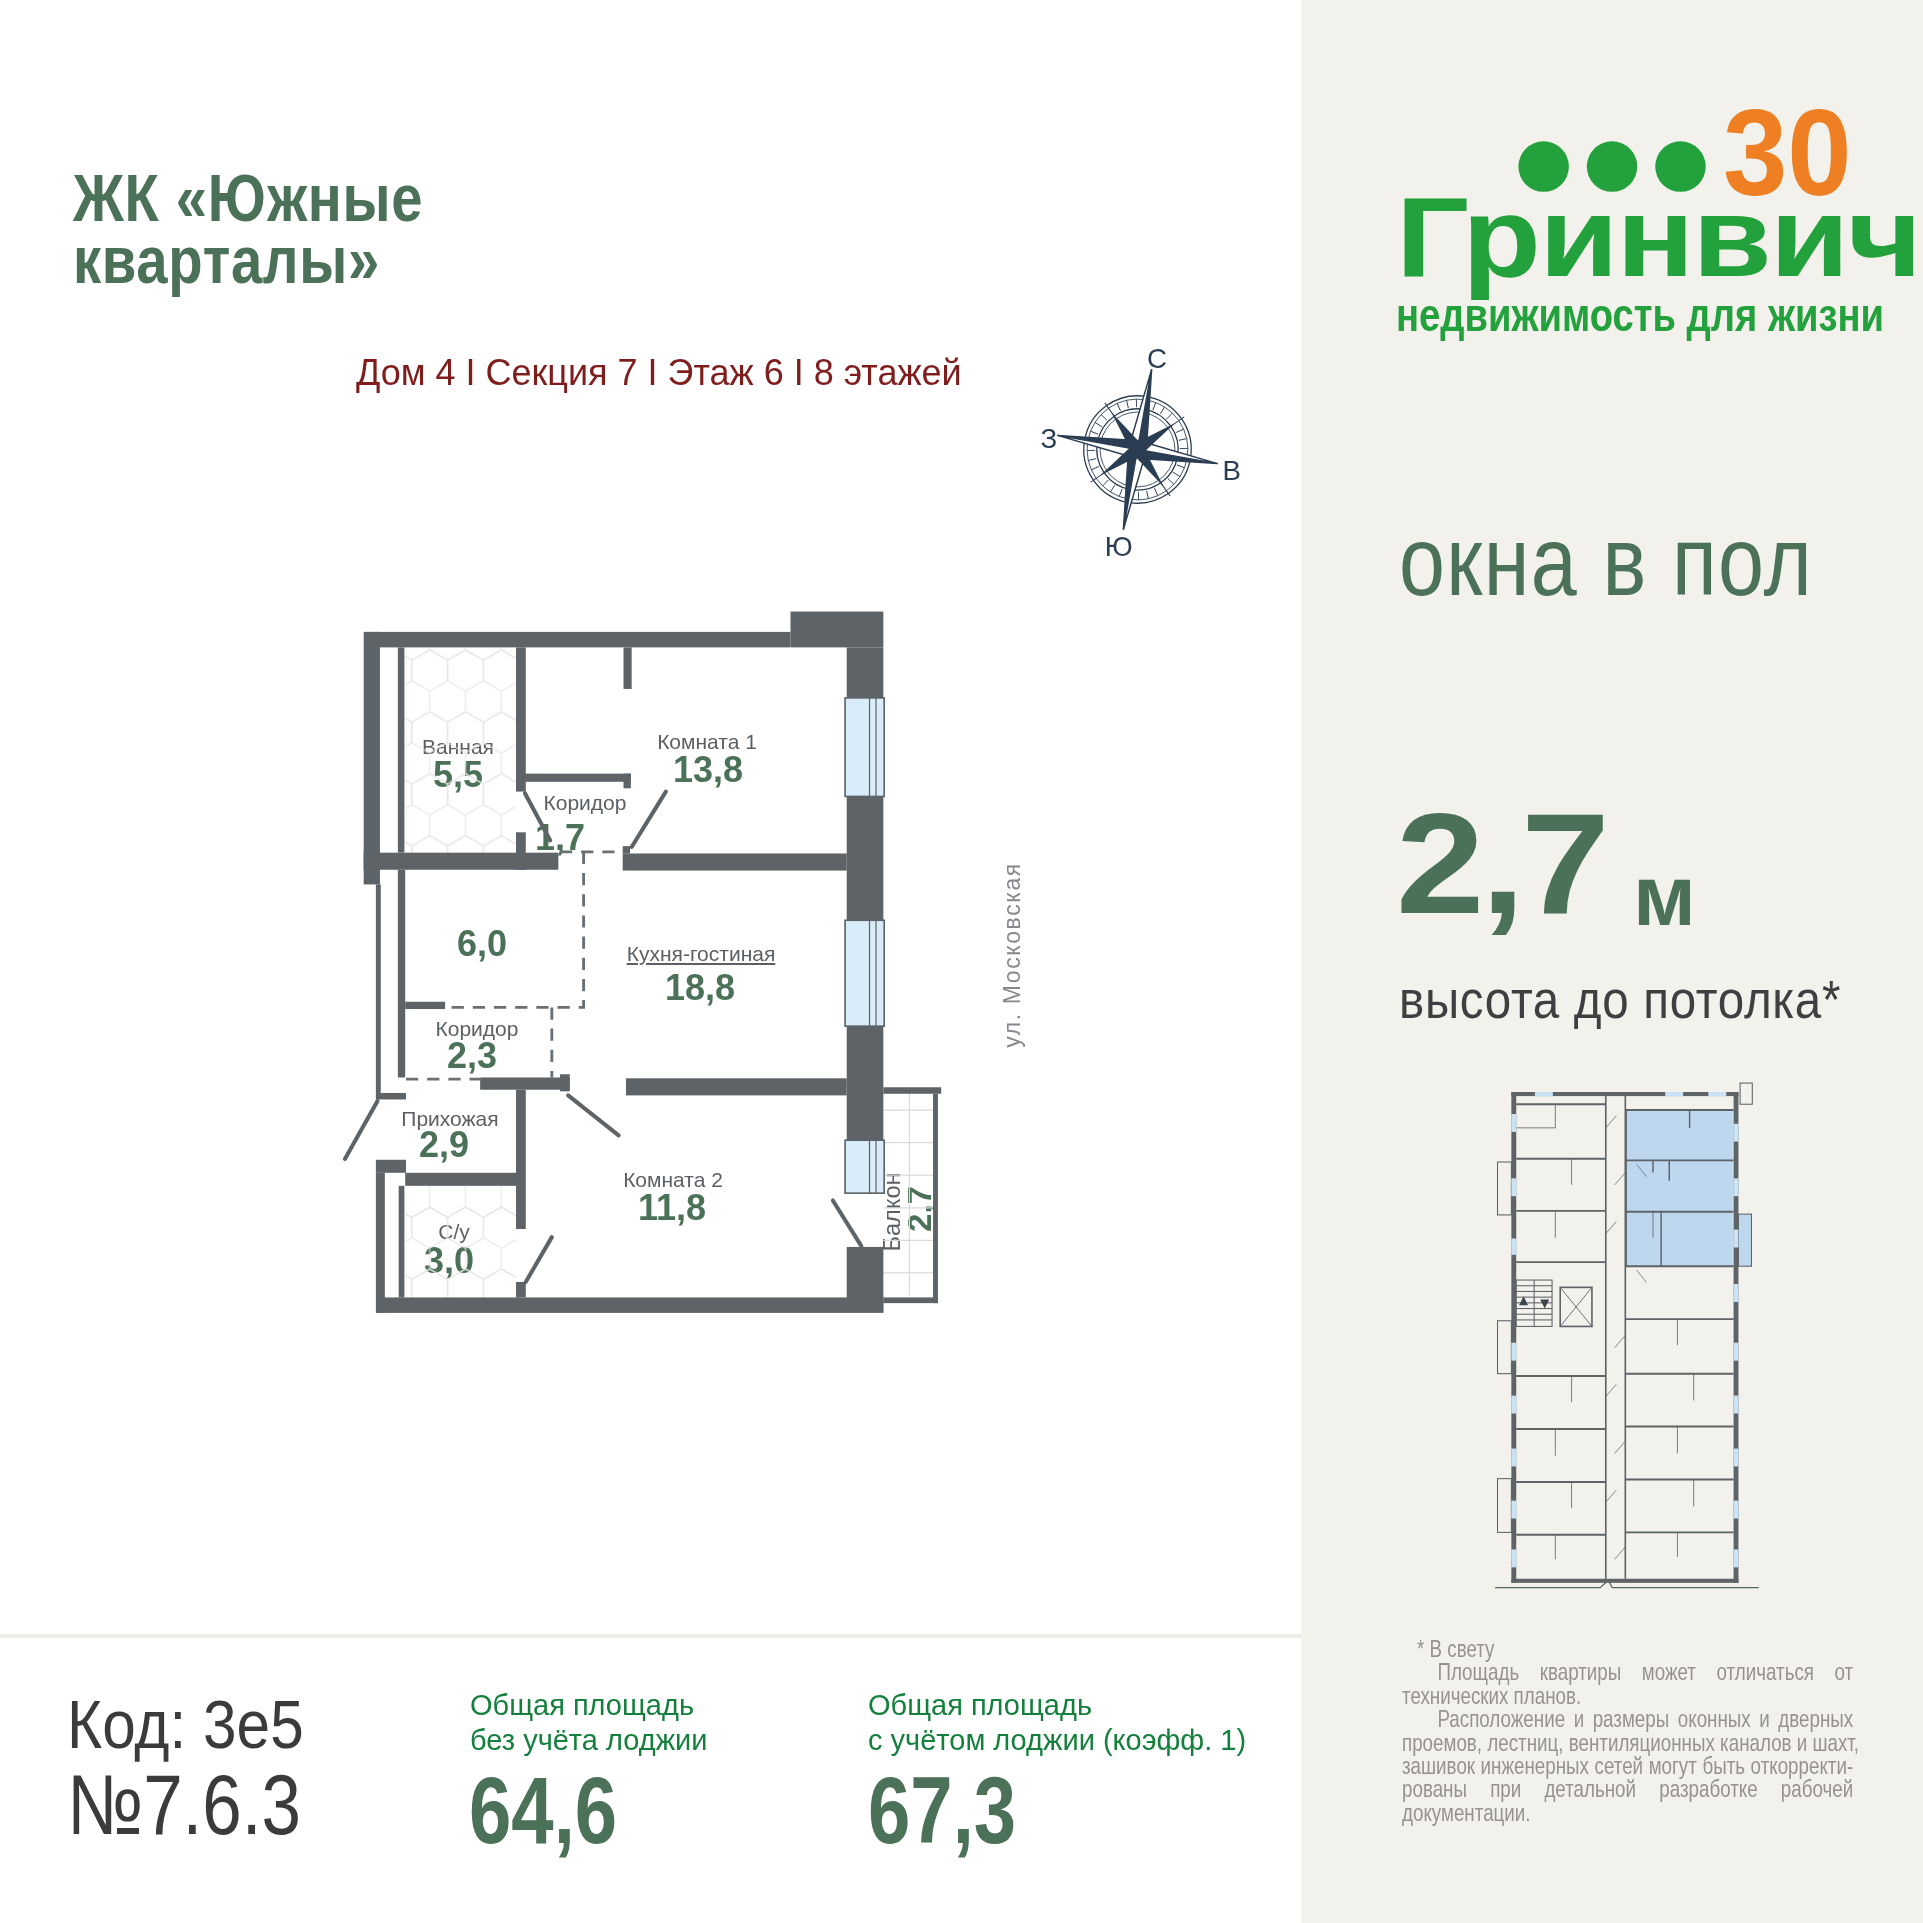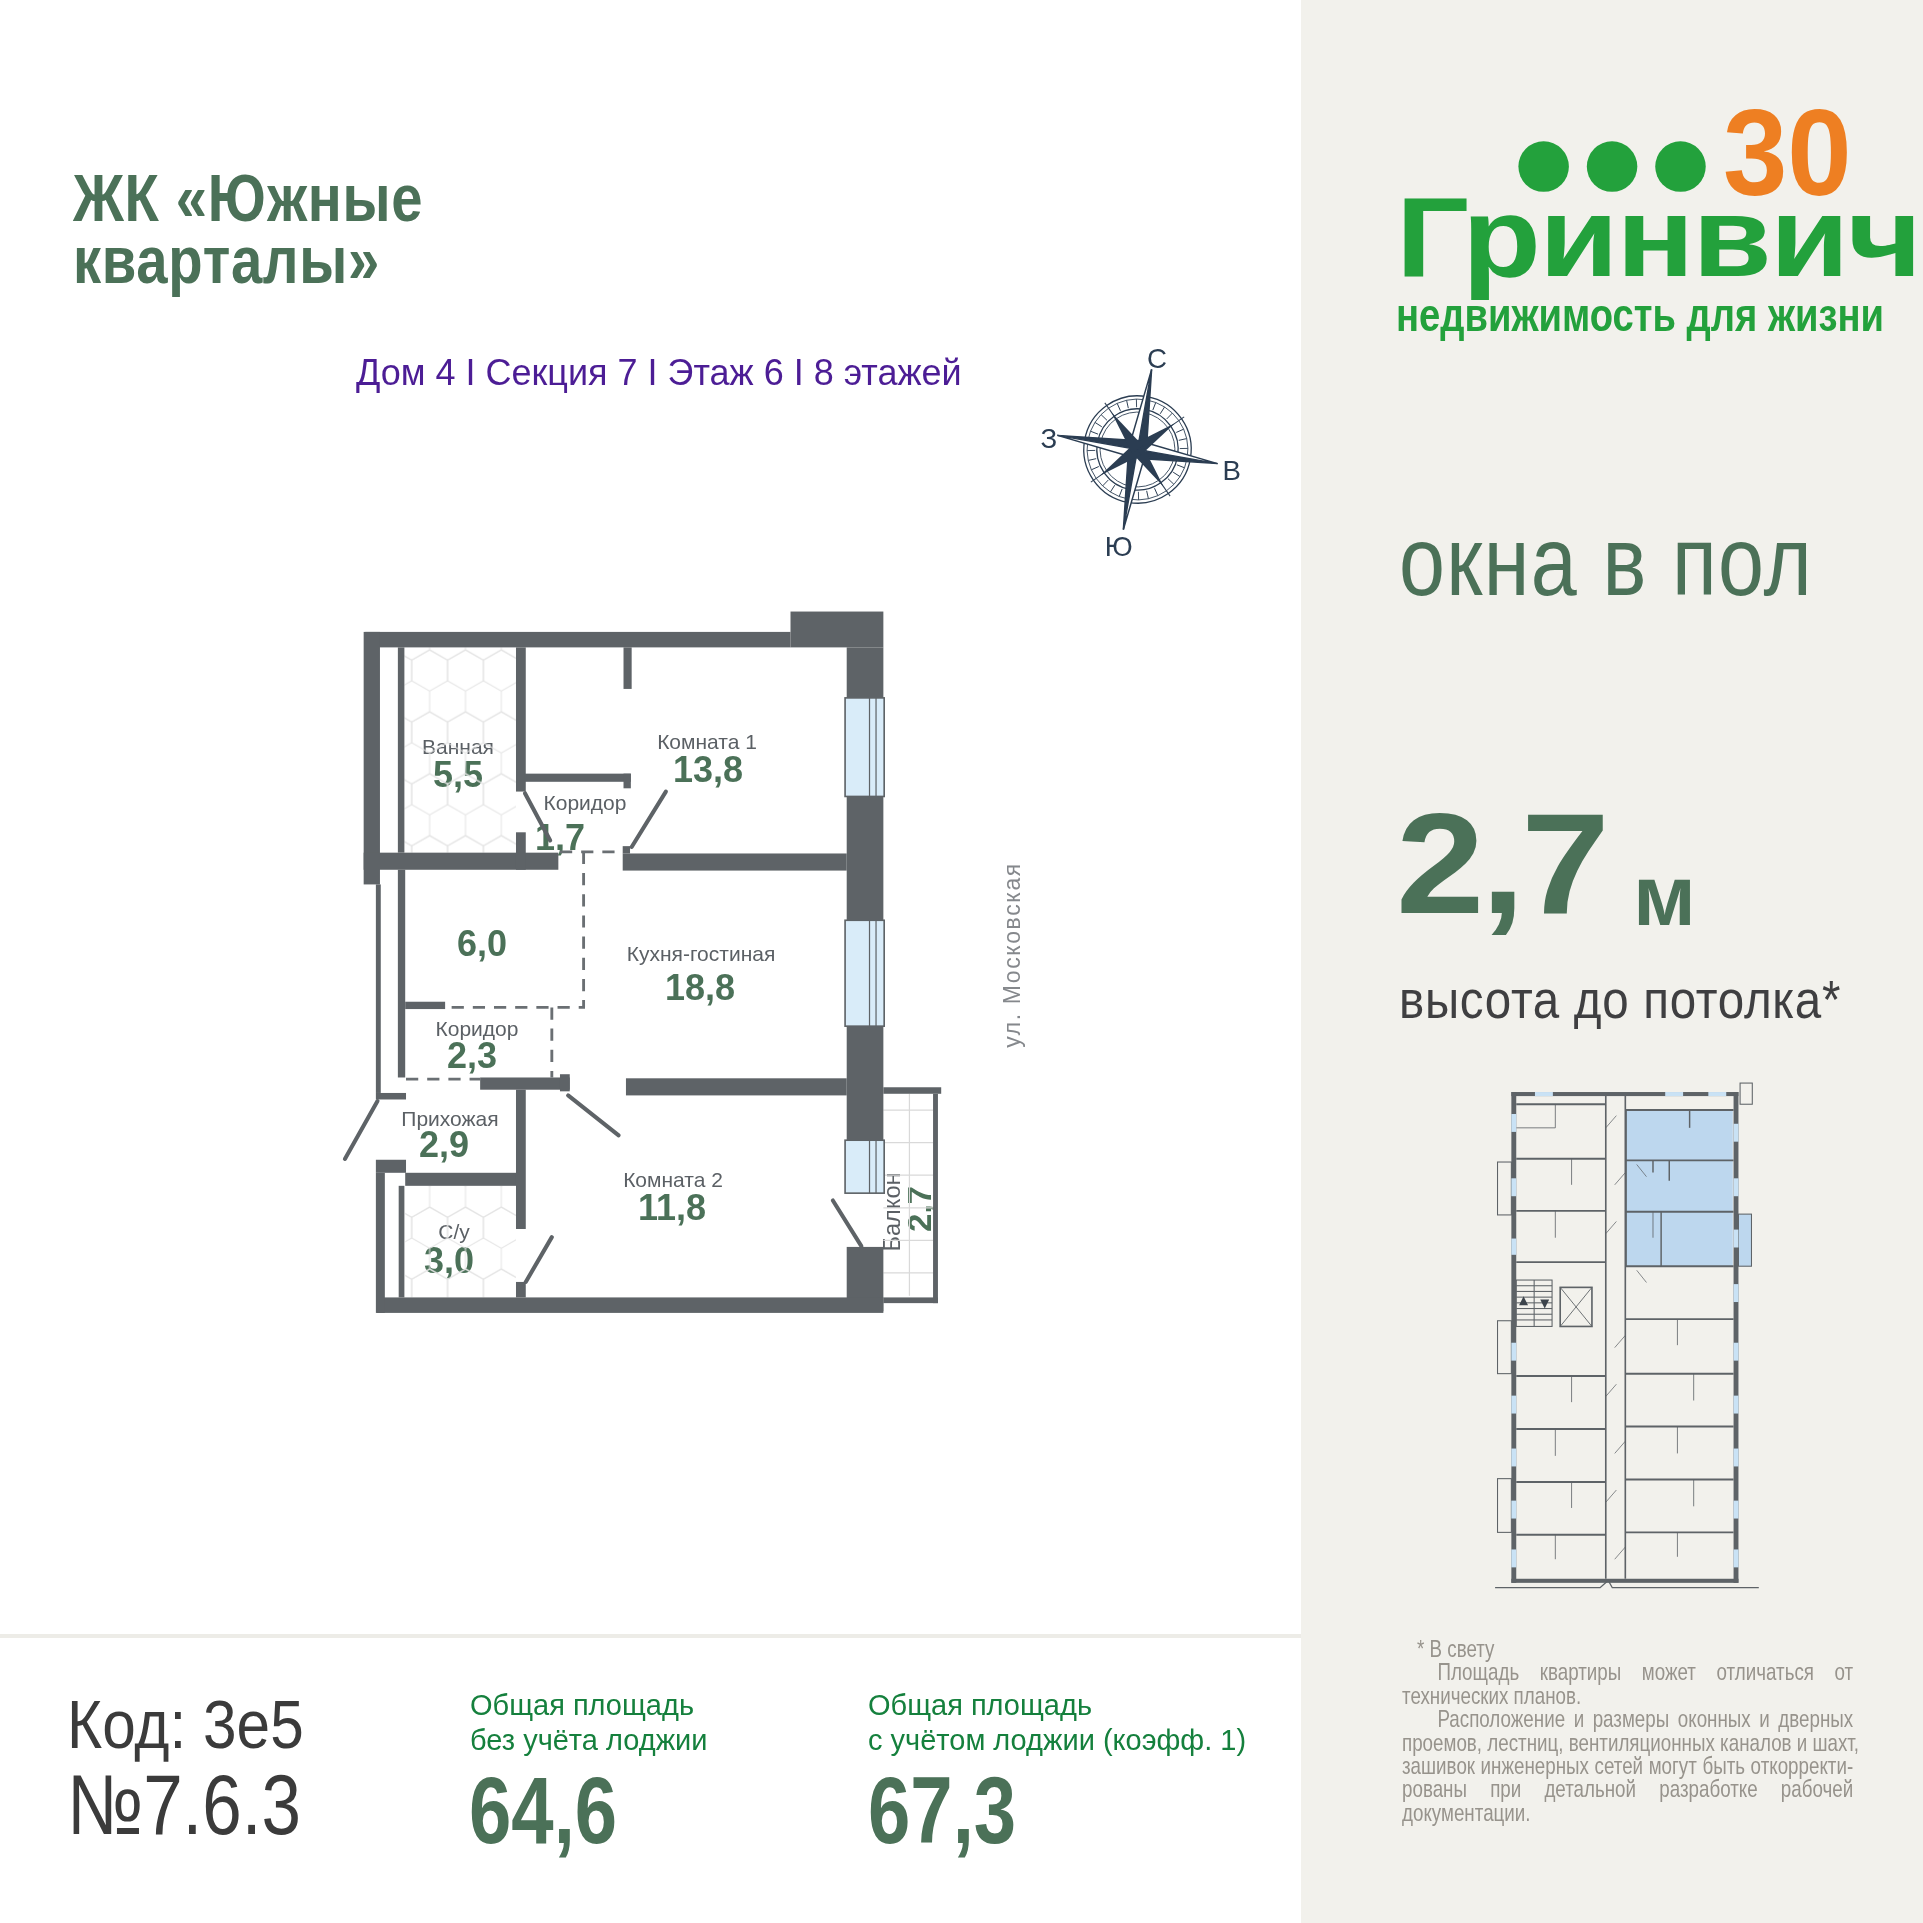--- a/index.html
+++ b/index.html
@@ -2,21 +2,21 @@
 <html lang="ru" style="font-size:13px"><head>
 <meta charset="utf-8">
 <style>
   html,body{margin:0;padding:0;}
   body{width:1923px;height:1923px;position:relative;background:#ffffff;
        font-family:"Liberation Sans", sans-serif;overflow:hidden;}
   .abs{position:absolute;}
   .sidebar{left:1301px;top:0;width:622px;height:1923px;background:#f2f1ec;}
   .title{left:73px;top:167px;width:570px;font-size:67px;line-height:62px;
          font-weight:bold;color:#4b7158;letter-spacing:0.8px;transform:scaleX(.84);transform-origin:0 0;}
-  .subtitle{left:356px;top:352px;width:603px;font-size:36px;color:#4c1d95;white-space:nowrap;}
+  .subtitle{left:356px;top:352px;width:603px;font-size:36px;color:#7f1d1d;white-space:nowrap;}
   .planlabel{color:#5b6065;font-size:21px;white-space:nowrap;transform:translate(-50%,-50%);}
   .planval{color:#4b7158;font-size:36px;font-weight:bold;white-space:nowrap;transform:translate(-50%,-50%);}
   .street{color:#85888c;font-size:23px;letter-spacing:1.6px;white-space:nowrap;
           transform:translate(-50%,-50%) rotate(-90deg);}
   .rot{transform:translate(-50%,-50%) rotate(-90deg);}
   
   .divider{left:0;top:1634px;width:1301px;height:4.1px;background:#edece7;}
   .kod{left:67px;top:1685px;font-size:68px;color:#3b3b3b;transform:scaleX(.887);transform-origin:0 0;}
   .num{left:67px;top:1756px;font-size:85px;color:#3b3b3b;transform:scaleX(.835);transform-origin:0 0;}
   .slabel{font-size:29px;line-height:35px;color:#15803d;}
@@ -42,21 +42,21 @@
 
   <div class="abs street" style="left:1012px;top:955px;">ул. Московская</div>
 
   <div class="abs planlabel" style="left:458px;top:747px;">Ванная</div>
   <div class="abs planval" style="left:458px;top:775px;">5,5</div>
   <div class="abs planlabel" style="left:707px;top:742px;">Комната 1</div>
   <div class="abs planval" style="left:708px;top:770px;">13,8</div>
   <div class="abs planlabel" style="left:585px;top:803px;">Коридор</div>
   <div class="abs planval" style="left:560px;top:838px;">1,7</div>
   <div class="abs planval" style="left:482px;top:944px;">6,0</div>
-  <div class="abs planlabel" style="left:701px;top:954px;">Кухня-гостиная</div>
+  <div class="abs planlabel" style="left:701px;top:954px;text-decoration:underline;">Кухня-гостиная</div>
   <div class="abs planval" style="left:700px;top:988px;">18,8</div>
   <div class="abs planlabel" style="left:477px;top:1029px;">Коридор</div>
   <div class="abs planval" style="left:472px;top:1056px;">2,3</div>
   <div class="abs planlabel" style="left:450px;top:1119px;">Прихожая</div>
   <div class="abs planval" style="left:444px;top:1145px;text-align:center;">2,9</div>
   <div class="abs planlabel" style="left:454px;top:1232px;">С/у</div>
   <div class="abs planval" style="left:449px;top:1261px;">3,0</div>
   <div class="abs planlabel" style="left:673px;top:1180px;">Комната 2</div>
   <div class="abs planval" style="left:672px;top:1208px;">11,8</div>
   <div class="abs planlabel rot" style="left:892px;top:1212px;font-size:23.6px;">Балкон</div>

